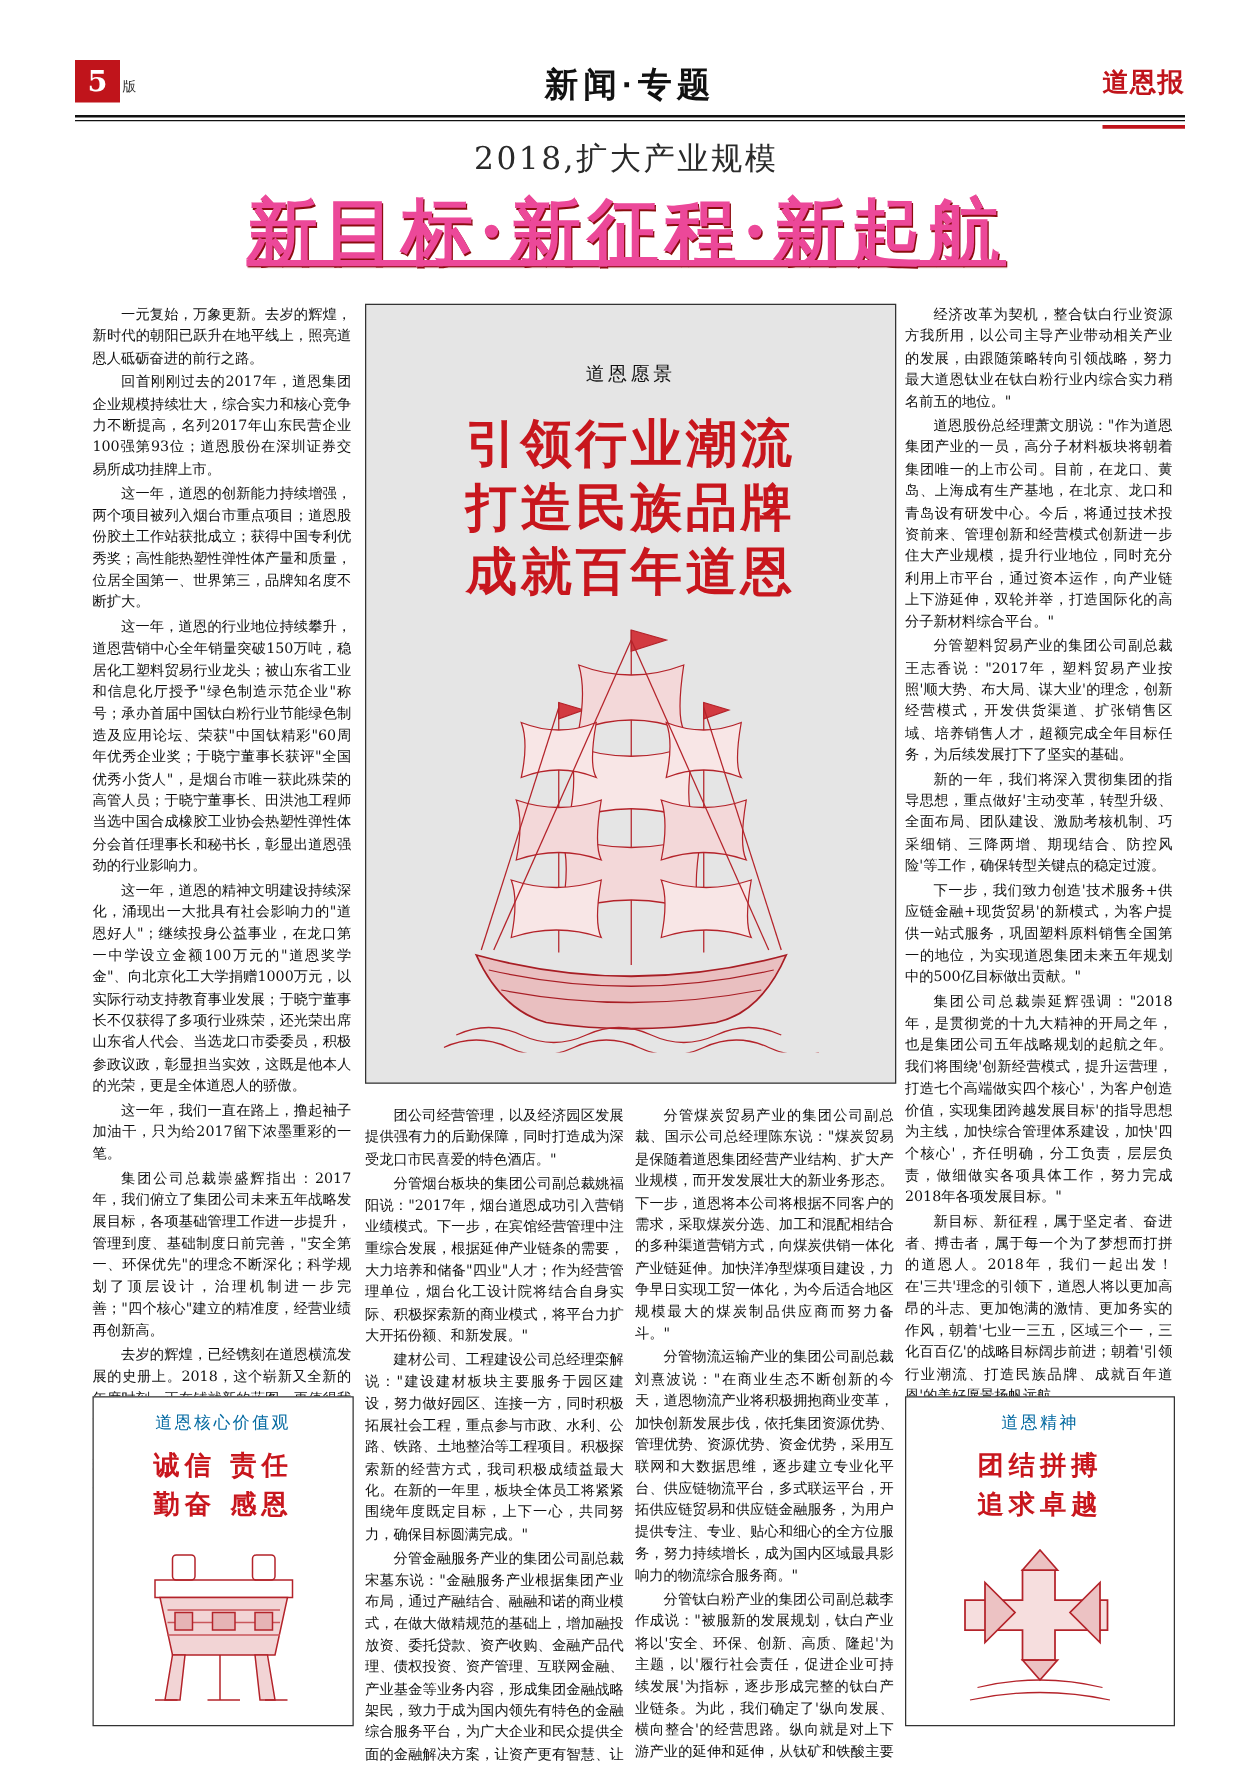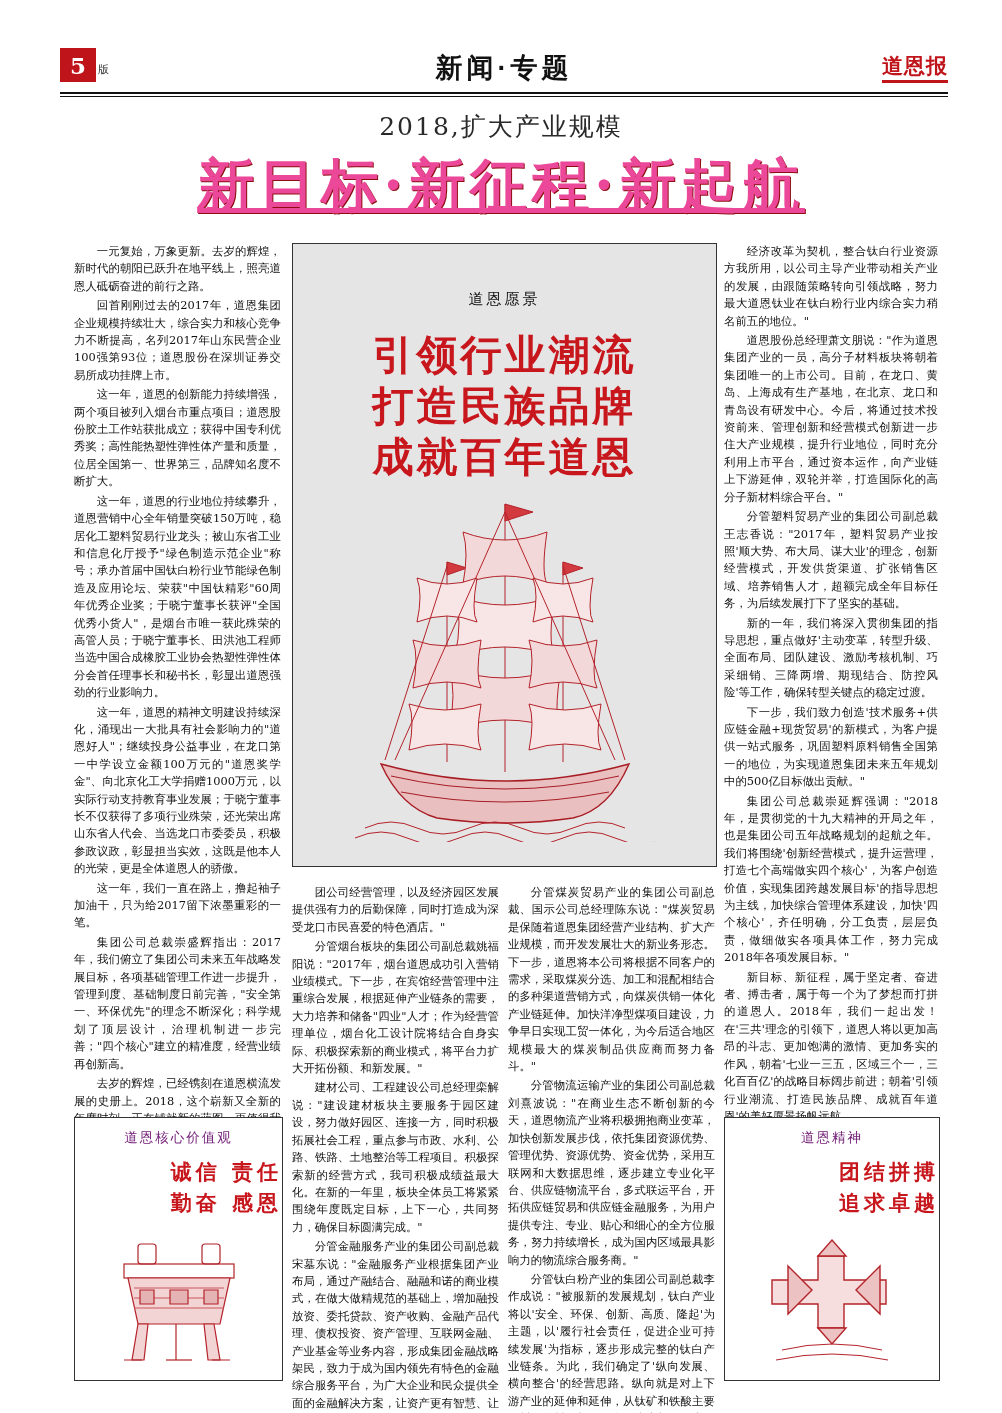--- a/index.html
+++ b/index.html
@@ -33,21 +33,21 @@
     position:absolute;left:0;top:44px;width:888px;height:2px;background:#111;
   }
   .masthead-rule2{
     position:absolute;left:0;top:48px;width:888px;height:1px;background:#111;
   }
   .paper-name{
     position:absolute;right:0;top:4px;
     color:#c0141b;font-weight:bold;font-size:21px;
     font-family:"DejaVu Serif","Liberation Serif",serif;
     letter-spacing:1px;
-    border-bottom:3px solid #c0141b;padding-bottom:0;
+    border-bottom:3px solid #c0141b;padding-bottom:20px;
   }
   
   .kicker{
     position:absolute;left:0;right:0;top:110px;text-align:center;
     font-family:"DejaVu Serif","Liberation Serif",serif;
     font-size:25px;color:#2a2a2a;letter-spacing:2px;
   }
   .headline{
     position:absolute;left:0;right:0;top:148px;text-align:center;
     font-family:"DejaVu Serif","Liberation Serif",serif;
@@ -88,24 +88,24 @@
   }
   
   .valuebox{
     position:absolute;border:1px solid #333;background:#fff;
   }
   #values-box{left:74px;top:1117px;width:207px;height:262px;}
   #spirit-box{left:724px;top:1117px;width:214px;height:262px;}
   .valuebox .vb-title{
     position:absolute;left:0;right:0;top:11px;text-align:center;
     font-family:"DejaVu Serif","Liberation Serif",serif;
-    font-size:13.5px;color:#701a75;letter-spacing:2px;
+    font-size:13.5px;color:#0369a1;letter-spacing:2px;
   }
   .valuebox .vb-lines{
-    position:absolute;left:0;right:0;top:38px;text-align:right;
+    position:absolute;left:0;right:0;top:38px;text-align:center;
     font-family:"DejaVu Serif","Liberation Serif",serif;
     font-size:21px;line-height:31px;font-weight:bold;color:#c8161d;letter-spacing:4px;
   }
   .vb-art{position:absolute;left:50%;transform:translateX(-50%);top:112px;}
 </style>
 </head>
 <body>
 
 <div class="masthead">
   <div class="page-badge">5</div>

